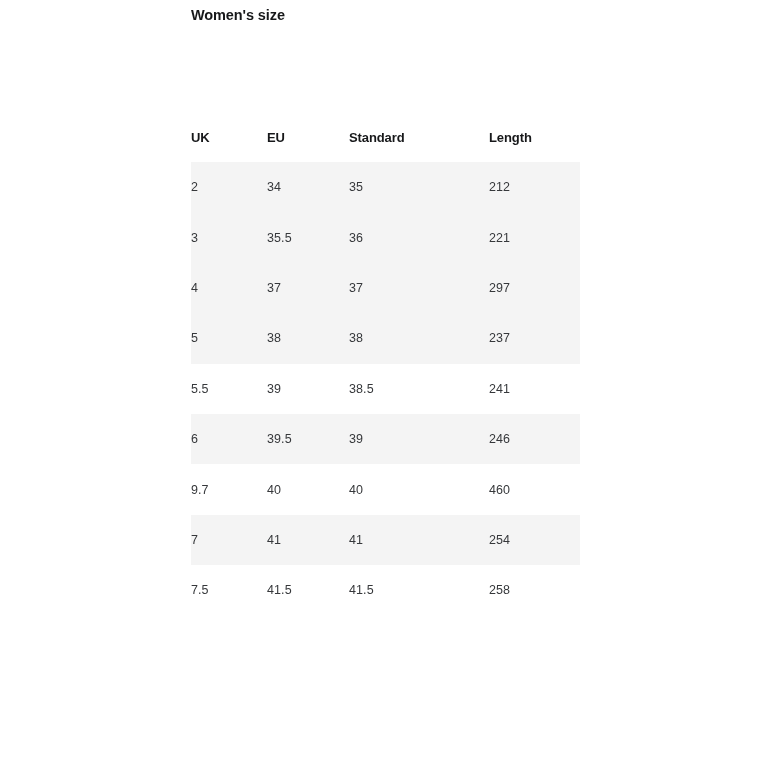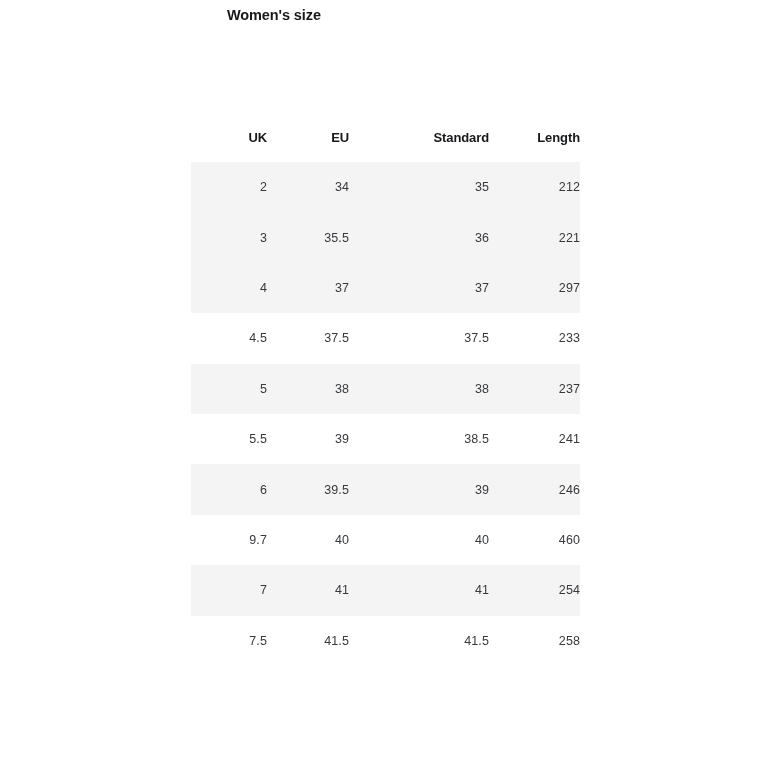--- a/index.html
+++ b/index.html
@@ -28,21 +28,20 @@
   .page-title {
     position: absolute;
     left: 191px;
     top: 6px;
     font-size: 14.5px;
     font-weight: 700;
     letter-spacing: -0.1px;
     color: #17181a;
     line-height: 19px;
     white-space: nowrap;
-    margin-left: 36px;
   }
 
   
   .ghost-block {
     position: absolute;
     left: 191px;
     top: 52px;
     width: 330px;
     color: #fefefd;
     font-size: 12.5px;
@@ -59,21 +58,21 @@
     top: 112px;
     width: 389px;
   }
   table.size-table {
     width: 389px;
     border-collapse: collapse;
     table-layout: fixed;
   }
   table.size-table th,
   table.size-table td {
-    text-align: right;
+    text-align: left;
     padding: 0;
     border: 0;
   }
   table.size-table thead th {
     height: 50px;
     font-size: 13px;
     font-weight: 700;
     color: #17181a;
     letter-spacing: -0.1px;
     vertical-align: middle;
@@ -136,26 +135,20 @@
           <td>35.5</td>
           <td>36</td>
           <td>221</td>
         </tr>
         <tr class="striped">
           <td>4</td>
           <td>37</td>
           <td>37</td>
           <td>297</td>
         </tr>
-        <tr>
-          <td>4.5</td>
-          <td>37.5</td>
-          <td>37.5</td>
-          <td>233</td>
-        </tr>
         <tr class="striped">
           <td>5</td>
           <td>38</td>
           <td>38</td>
           <td>237</td>
         </tr>
         <tr>
           <td>5.5</td>
           <td>39</td>
           <td>38.5</td>

